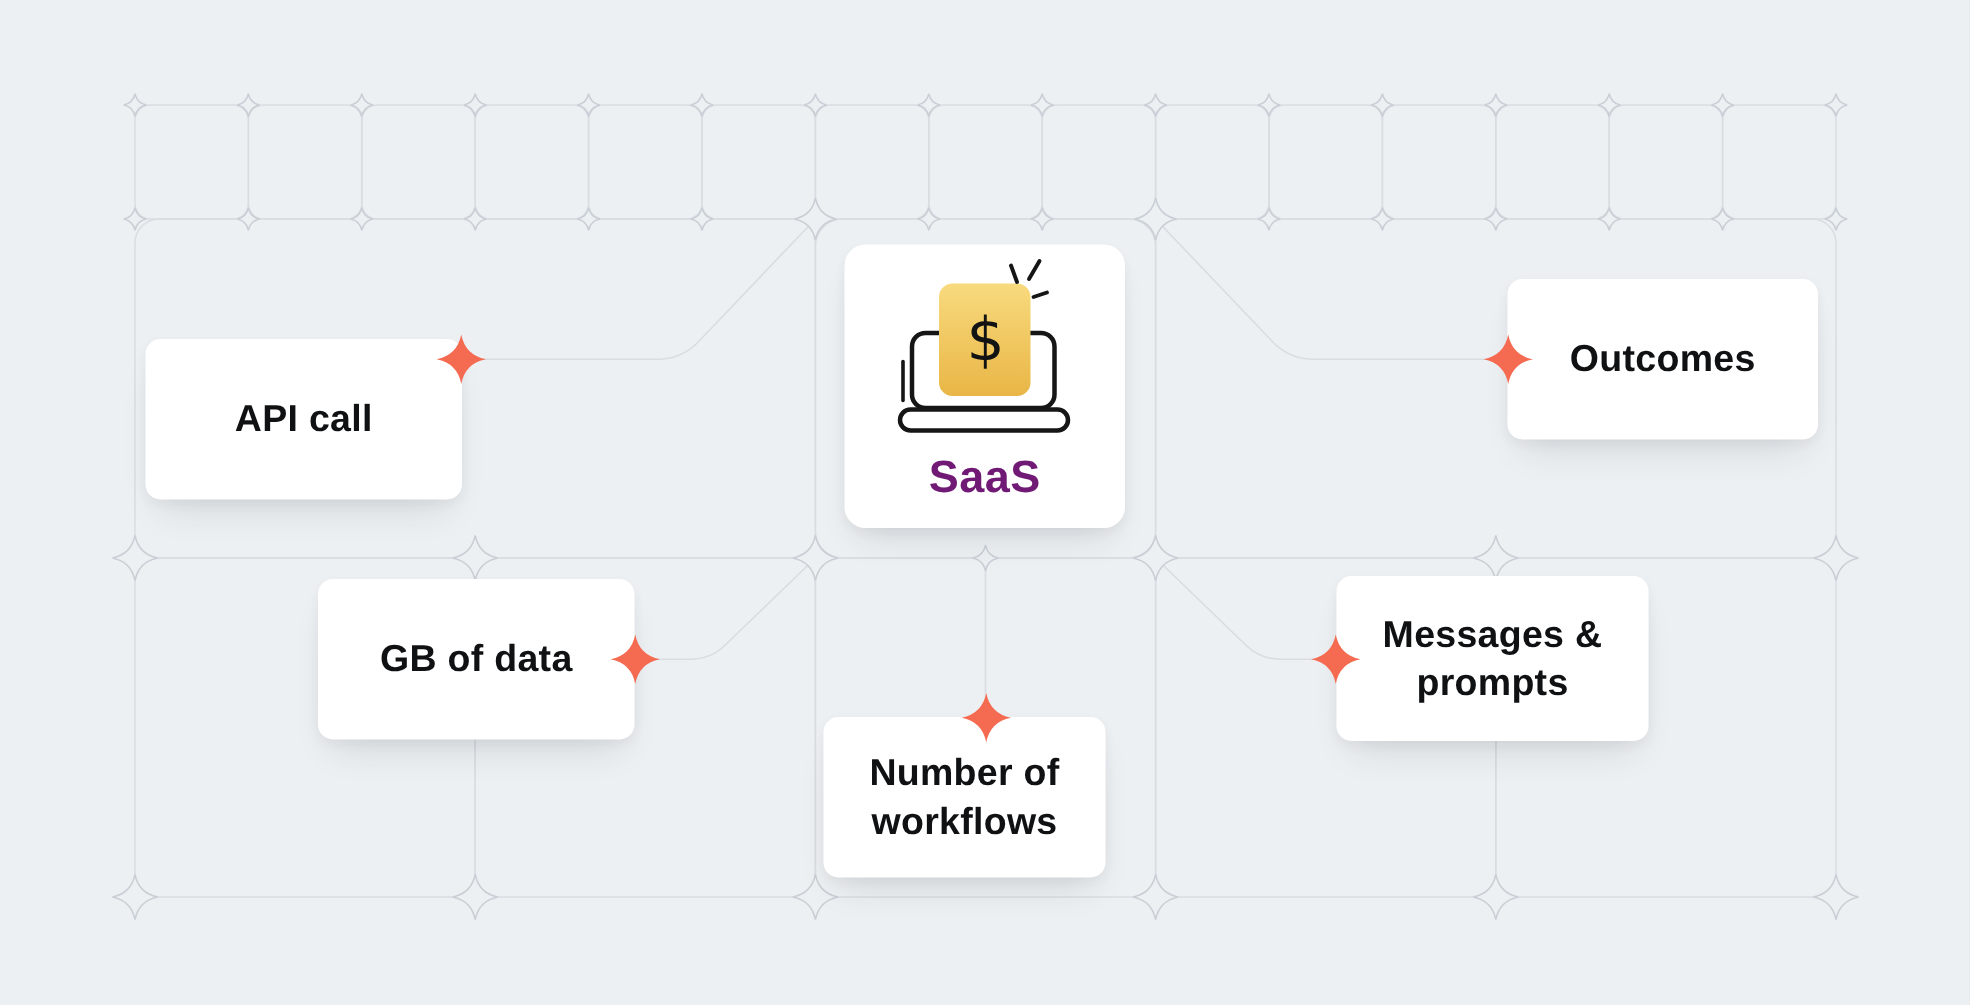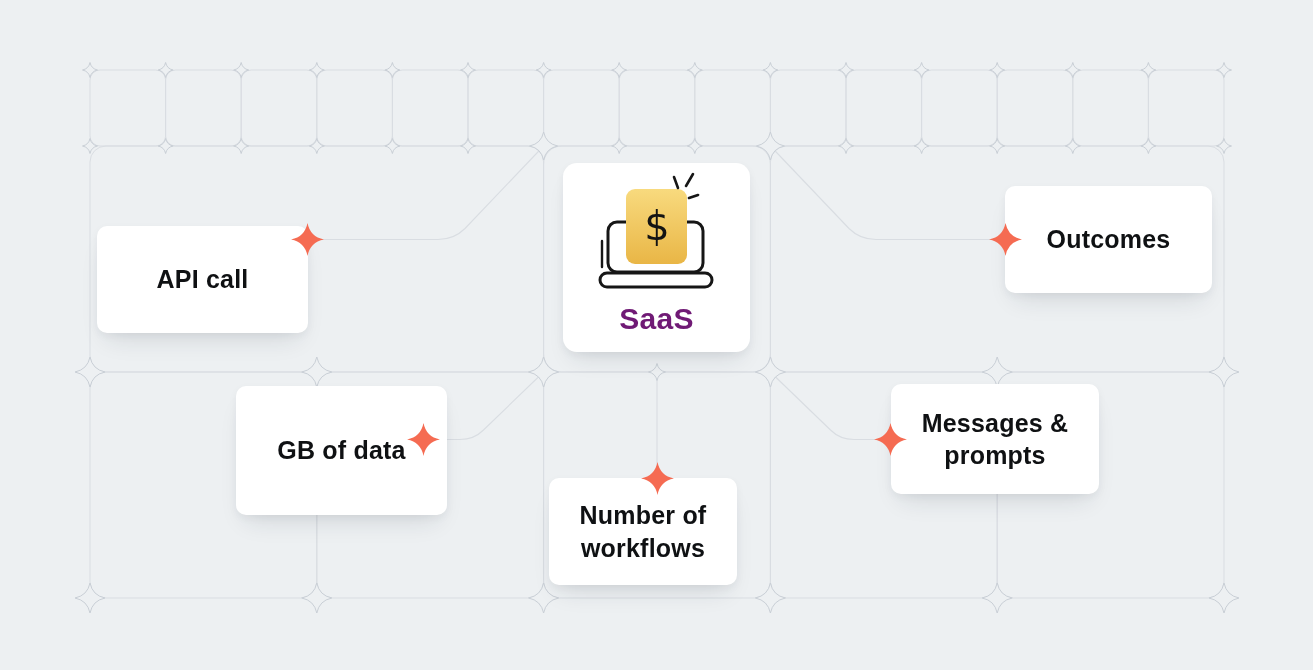--- a/index.html
+++ b/index.html
@@ -23,21 +23,21 @@
     font-weight:700;
     font-size:25px;
     line-height:1.3;
     color:#0f1113;
     letter-spacing:.2px;
     text-align:center;
     padding:0 14px;
   }
   .node-api{left:97px;top:186px;width:211px;height:107px;margin-top:40px;}
   .node-outcomes{left:1005px;top:186px;width:207px;height:107px;}
-  .node-gb{left:212px;top:386px;width:211px;height:129px;margin-left:24px;}
+  .node-gb{left:212px;top:386px;width:211px;height:107px;}
   .node-messages{left:891px;top:384px;width:208px;height:110px;}
   .node-workflows{left:549px;top:478px;width:188px;height:107px;}
   .node-saas{
     left:563px;top:163px;width:187px;height:189px;
     border-radius:14px;
     flex-direction:column;justify-content:flex-start;
   }
   .saas-icon{position:absolute;left:0;top:2px;}
   .saas-label{
     position:absolute;bottom:16px;left:0;right:0;

